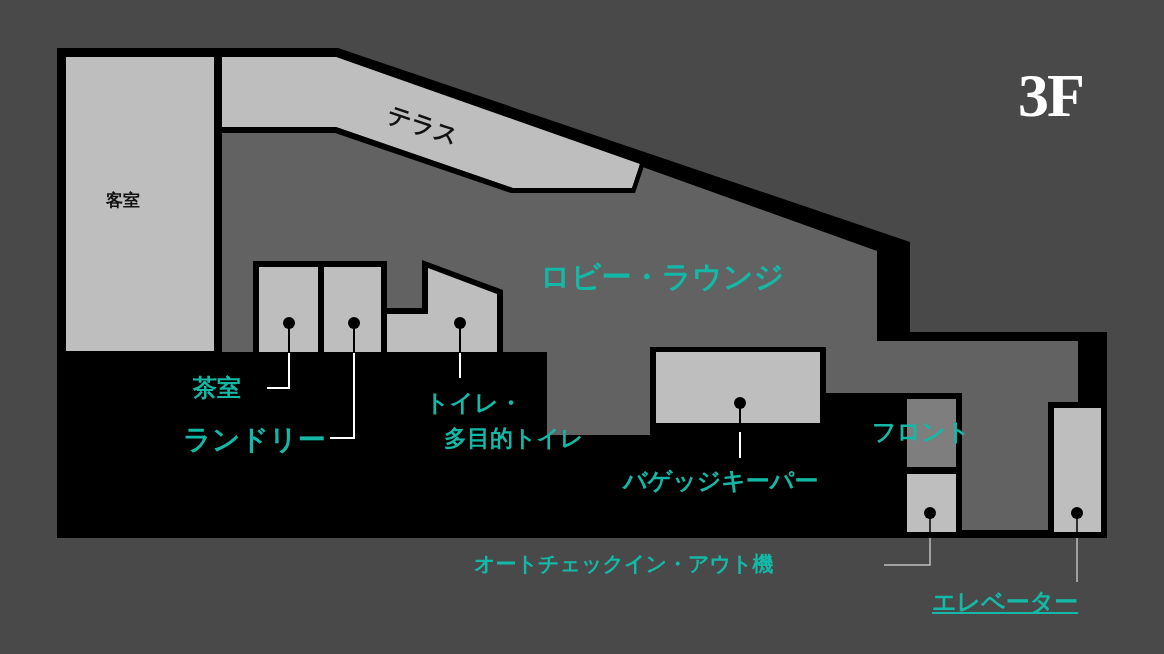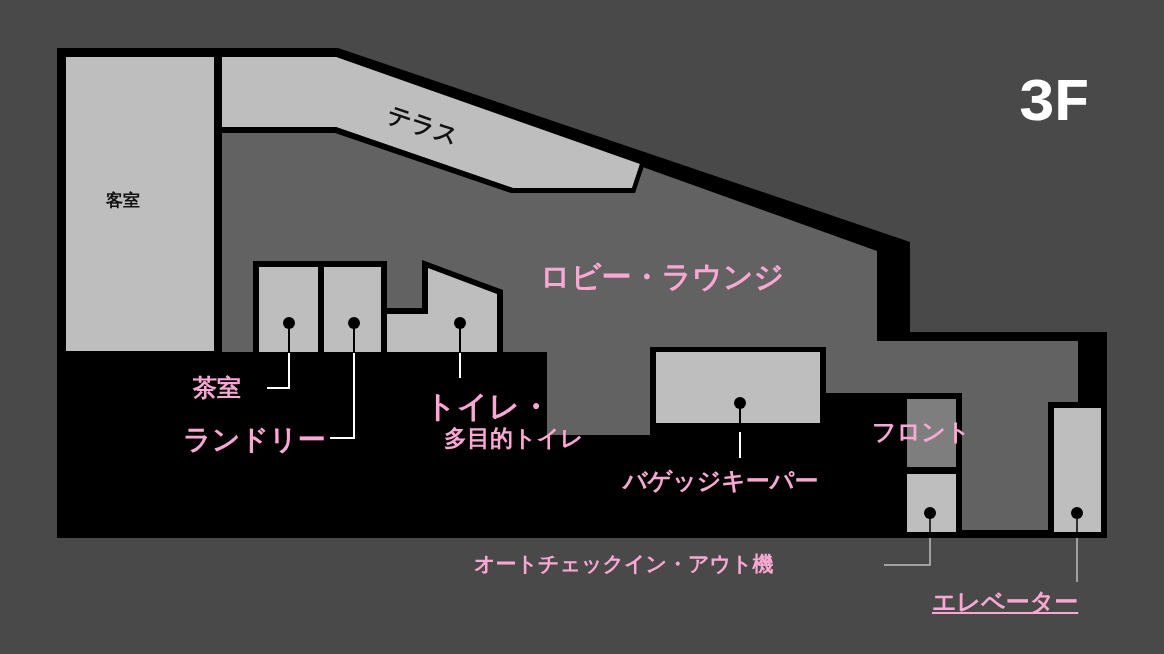--- a/index.html
+++ b/index.html
@@ -11,25 +11,25 @@
   }
   #floorplan { position: absolute; left: 0; top: 0; }
   .lbl {
     position: absolute;
     font-weight: bold;
     white-space: nowrap;
     line-height: 1;
     letter-spacing: 0;
   }
   .lbl.dark { color: #111; }
-  .lbl.light { color: #f9a8d4; }
+  .lbl.light { color: #14b8a6; }
   .floor-id {
-    position: absolute; left: 1018px; top: 68px;
+    position: absolute; left: 1018px; top: 60px;
     color: #fff; font-weight: bold; font-size: 62px;
-    font-family: Liberation Mono, monospace;
+    font-family: Liberation Serif, serif;
     letter-spacing: -2px;
   }
 </style>
 </head>
 <body>
 
 <svg id="floorplan" width="1164" height="654" viewBox="0 0 1164 654" xmlns="http://www.w3.org/2000/svg">
 
   <polygon points="57,48 338,48 910,242 910,332 1107,332 1107,538 57,538" fill="#000"></polygon>
 
@@ -95,17 +95,17 @@
 
 <div class="floor-id">3F</div>
 
 <div class="lbl dark" style="left:106px; top:192px; font-size:17px;">客室</div>
 <div class="lbl dark" style="left:392px; top:102px; font-size:24px; transform: rotate(19deg); transform-origin: left top;">テラス</div>
 <div class="lbl light" style="left:540px; top:262px; font-size:30px;">ロビー・ラウンジ</div>
 <div class="lbl light" style="left:872px; top:420px; font-size:24px;">フロント</div>
 
 <div class="lbl light" style="left:193px; top:376px; font-size:24px;">茶室</div>
 <div class="lbl light" style="left:183px; top:426px; font-size:28px;">ランドリー</div>
-<div class="lbl light" style="left:425px; top:391px; font-size:31px;text-align:right;">トイレ・</div>
+<div class="lbl light" style="left:425px; top:391px; font-size:24px;text-align:right;">トイレ・</div>
 <div class="lbl light" style="left:444px; top:427px; font-size:23px;">多目的トイレ</div>
 <div class="lbl light" style="left:623px; top:469px; font-size:24px;">バゲッジキーパー</div>
 <div class="lbl light" style="left:474px; top:554px; font-size:21px;">オートチェックイン・アウト機</div>
 <div class="lbl light" style="left:932px; top:590px; font-size:24px;text-decoration:underline;">エレベーター</div>
 
 </body></html>

